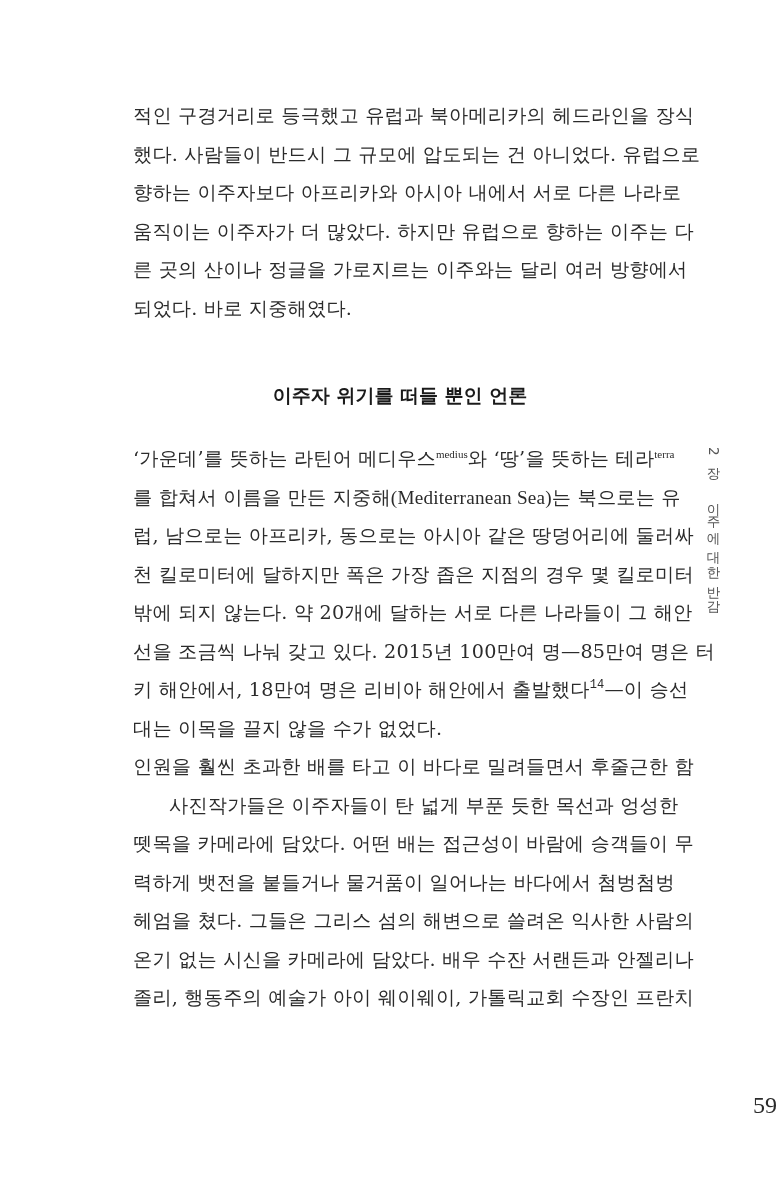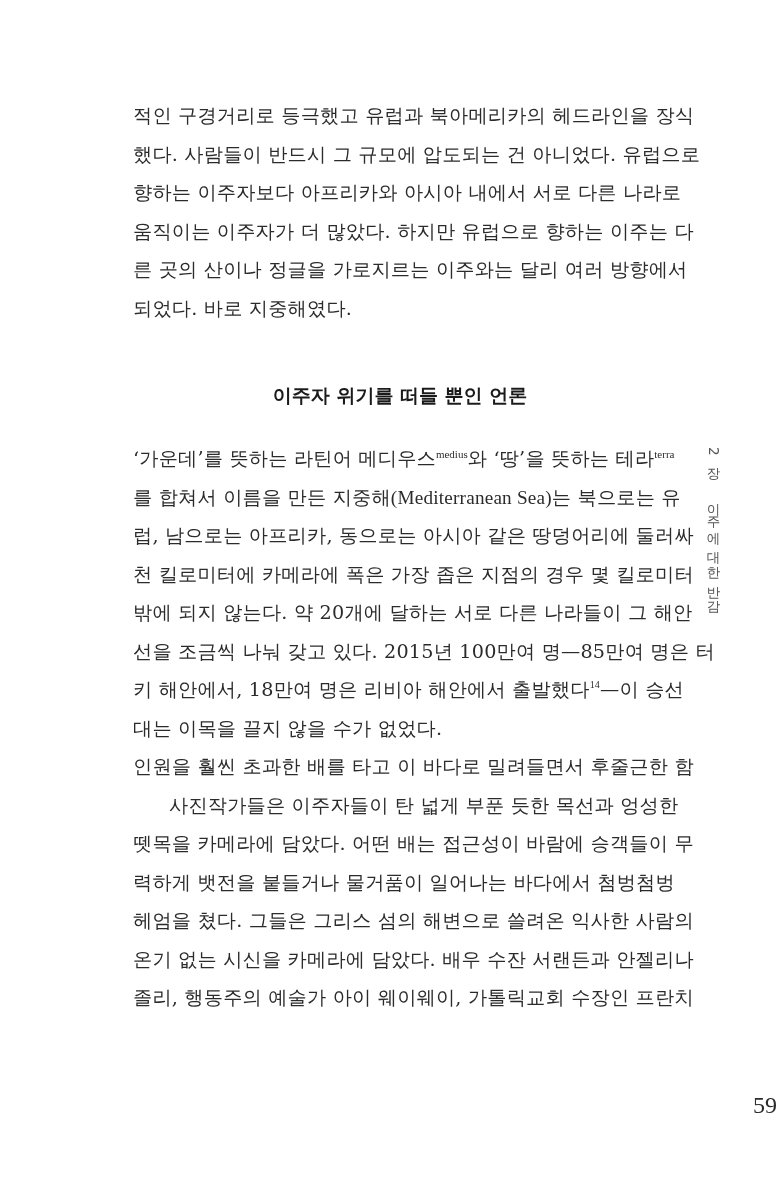--- a/index.html
+++ b/index.html
@@ -61,22 +61,22 @@
       color: #1a1a1a;
     }
     .sup-latin {
       font-family: "Liberation Serif", "DejaVu Serif", serif;
       font-size: 11px;
       vertical-align: 7px;
       line-height: 0;
       letter-spacing: 0;
     }
     .sup-note {
-      font-family: Liberation Serif, serif;
-      font-size: 10px;
+      font-family: Liberation Mono, monospace;
+      font-size: 12px;
       vertical-align: 8px;
       line-height: 0;
     }
     .latin {
       font-family: "Liberation Serif", "DejaVu Serif", serif;
     }
     .running-header {
       position: absolute;
       left: 705px;
       top: 447px;
@@ -116,21 +116,21 @@
     <span class="line last">되었다. 바로 지중해였다.</span>
   </div>
 
   <div class="section-heading">이주자 위기를 떠들 뿐인 언론</div>
 
   <div class="text-block" id="block2">
     <div>
       <span class="line"><span>‘가운데’를 뜻하는 라틴어 메디우스</span><span class="sup-latin">medius</span><span>와 ‘땅’을 뜻하는 테라</span><span class="sup-latin">terra</span></span>
       <span class="line"><span>를 합쳐서 이름을 만든 지중해</span><span class="latin">(Mediterranean Sea)</span><span>는 북으로는 유</span></span>
       <span class="line">럽, 남으로는 아프리카, 동으로는 아시아 같은 땅덩어리에 둘러싸</span>
-      <span class="line">천 킬로미터에 카메라에 폭은 가장 좁은 지점의 경우 몇 킬로미터</span>
+      <span class="line">천 킬로미터에 달하지만 폭은 가장 좁은 지점의 경우 몇 킬로미터</span>
       <span class="line">밖에 되지 않는다. 약 20개에 달하는 서로 다른 나라들이 그 해안</span>
       <span class="line">선을 조금씩 나눠 갖고 있다. 2015년 100만여 명—85만여 명은 터</span>
       <span class="line"><span>키 해안에서, 18만여 명은 리비아 해안에서 출발했다</span><span class="sup-note">14</span><span>—이 승선</span></span>
       <span class="line last">대는 이목을 끌지 않을 수가 없었다.</span>
       <span class="line">인원을 훨씬 초과한 배를 타고 이 바다로 밀려들면서 후줄근한 함</span>
     </div>
     <div>
       <span class="line indent">사진작가들은 이주자들이 탄 넓게 부푼 듯한 목선과 엉성한</span>
       <span class="line">뗏목을 카메라에 담았다. 어떤 배는 접근성이 바람에 승객들이 무</span>
       <span class="line">력하게 뱃전을 붙들거나 물거품이 일어나는 바다에서 첨벙첨벙</span>

